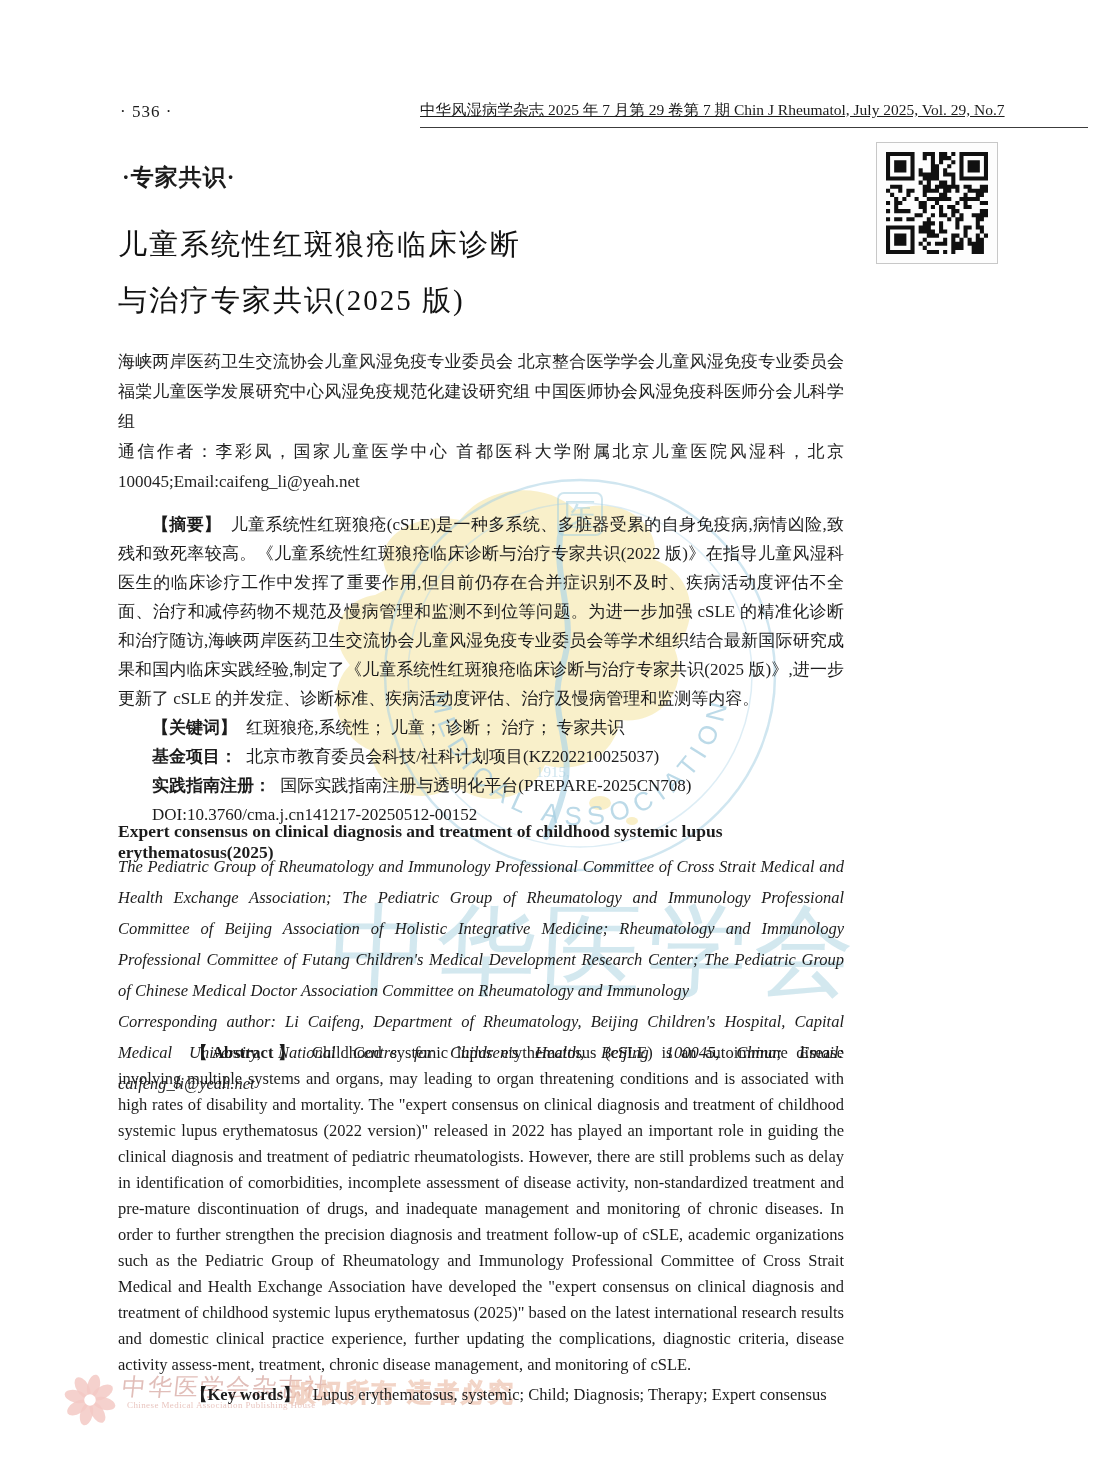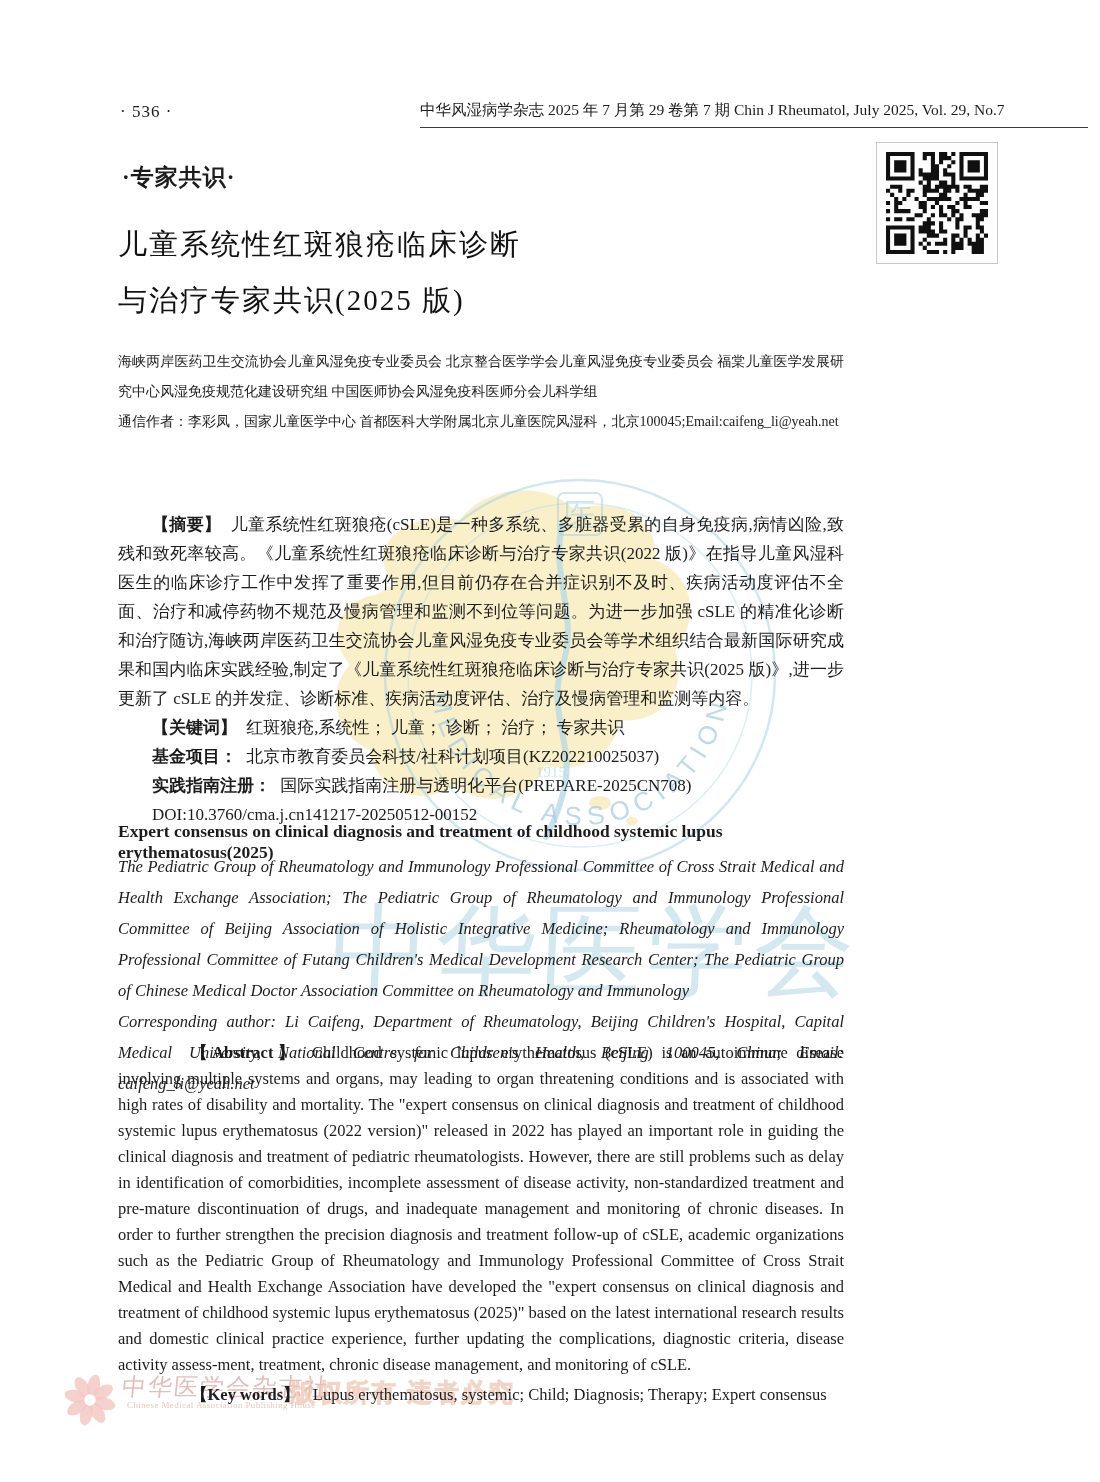--- a/index.html
+++ b/index.html
@@ -9,28 +9,28 @@
     background:#ffffff; overflow:hidden; color:#1c1c1c;
     font-family:"Liberation Serif","DejaVu Serif",serif;
   }
   .abs { position:absolute; }
   .z1 { z-index:2; }
   .wm { z-index:1; pointer-events:none; }
 
   
   .pagenum { left:120px; top:102px; font-size:17px; letter-spacing:1px; }
   .journal { left:420px; top:100px; width:668px; font-size:15.5px;
-             border-bottom:1px solid #3c3c3c; padding-bottom:6px; white-space:nowrap; }
+             border-bottom:1px solid #3c3c3c; padding-bottom:6px; white-space:nowrap;text-decoration:underline; }
 
   
   .seclabel { left:122px; top:162px; font-size:23px; font-weight:bold; letter-spacing:1px; }
   .title { left:118px; top:216px; font-size:29px; line-height:56px; letter-spacing:2px; color:#121212; }
 
   
-  .affil { left:118px; top:347px; width:726px; font-size:14px; line-height:30px; text-align:justify; color:#222; }
+  .affil { left:118px; top:347px; width:726px; font-size:17px; line-height:30px; text-align:justify; color:#222; }
 
   
   .cnblock { left:118px; top:510px; width:726px; font-size:17px; line-height:29px; text-align:justify; }
   .cnblock p { text-indent:2em; }
   .lbl { font-weight:bold; margin-right:.55em; font-family:"Liberation Sans","DejaVu Sans",sans-serif; }
   .lbl-serif { font-weight:bold; margin-right:.8em;padding-left:40px; }
 
   
   .entitle { left:118px; top:821px; width:740px; font-size:17.5px; font-weight:bold; }
   .enorgs  { left:118px; top:851px; width:726px; font-size:16.5px; line-height:31px;

